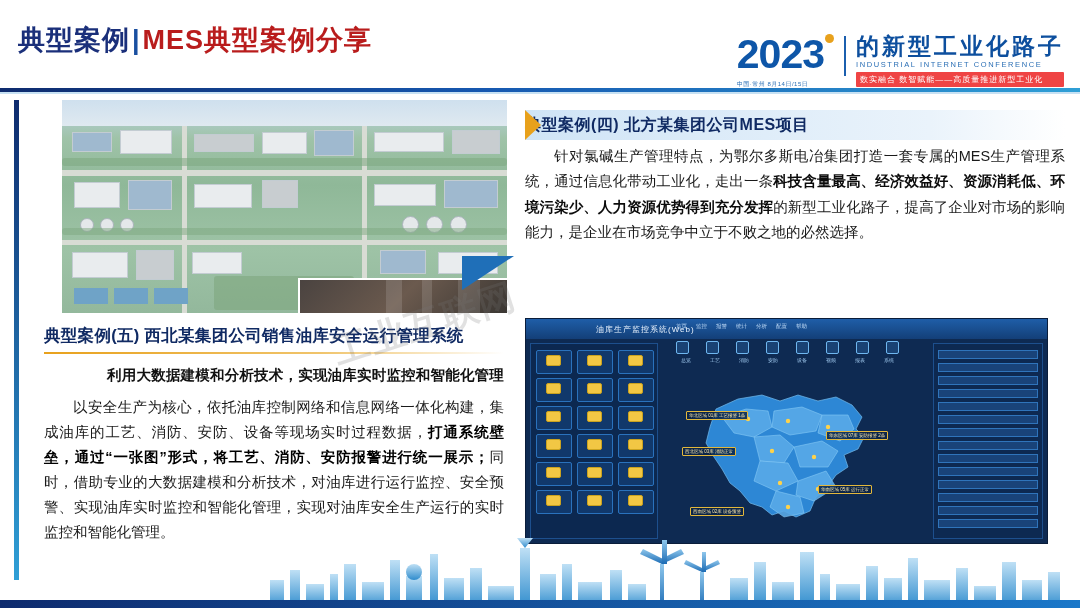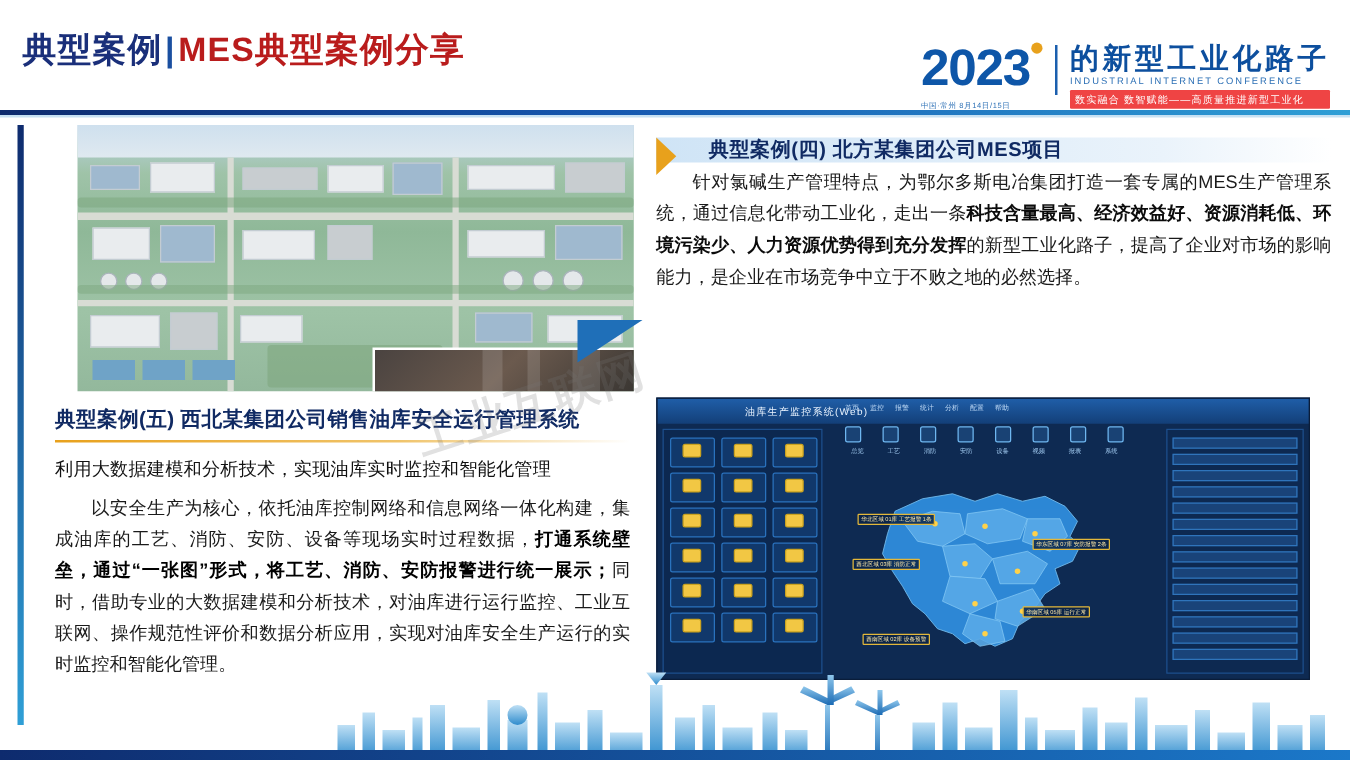--- a/index.html
+++ b/index.html
@@ -76,24 +76,23 @@
   .left-bar {
     position:absolute; left:14px; top:100px; width:5px; height:480px;
     background:linear-gradient(180deg,#0e2b6e,#2f9fd6);
   }
 
   
   .case4 {
     position:absolute; left:525px; top:110px; width:540px;
   }
   .case4-titlebar {
-    position:relative; height:20px;
+    position:relative; height:30px;
     background:linear-gradient(90deg,#cfe4f6 0%, #eaf3fb 75%, #ffffff 100%);
     display:flex; align-items:center;
-    padding-left:42px;
   }
   .case4-titlebar:before{
     content:""; position:absolute; left:0; top:0;
     width:0; height:0;
     border-top:15px solid transparent;
     border-bottom:15px solid transparent;
     border-left:16px solid #e8a11c;
   }
   .case4-title {
     font-size:16px; font-weight:bold; color:#102a63; letter-spacing:.5px;
@@ -115,22 +114,22 @@
   }
   .case5-title {
     font-size:16.5px; font-weight:bold; color:#102a63; letter-spacing:.3px;
     white-space:nowrap;
   }
   .case5-underline {
     margin-top:5px; height:2px; width:100%;
     background:linear-gradient(90deg,#e8a11c 0%, #f0c46b 60%, #ffffff 100%);
   }
   .case5-sub {
-    margin-top:12px; font-size:14.5px; font-weight:normal; color:#111;
-    text-align:left; letter-spacing:.2px;
+    margin-top:12px; font-size:14.5px; font-weight:bold; color:#111;
+    text-align:right; letter-spacing:.2px;
   }
   .case5-body {
     margin-top:10px; font-size:14.5px; color:#1a1a1a; line-height:1.72;
     text-align:justify; text-indent:2em;
   }
   .case5-body b { color:#000; }
 
   
   .img1 {
     position:absolute; left:62px; top:100px; width:445px; height:213px;
@@ -343,21 +342,21 @@
   <div class="case4-titlebar">
     <div class="case4-title">典型案例(四)   北方某集团公司MES项目</div>
   </div>
   <div class="case4-body"><span>针对氯碱生产管理特点，为鄂尔多斯电冶集团打造一套专属的MES生产管理系统，通过信息化带动工业化，走出一条</span><b>科技含量最高、经济效益好、资源消耗低、环境污染少、人力资源优势得到充分发挥</b><span>的新型工业化路子，提高了企业对市场的影响能力，是企业在市场竞争中立于不败之地的必然选择。</span></div>
 </div>
 
 <div class="case5">
   <div class="case5-title">典型案例(五)   西北某集团公司销售油库安全运行管理系统</div>
   <div class="case5-underline"></div>
   <div class="case5-sub">利用大数据建模和分析技术，实现油库实时监控和智能化管理</div>
-  <div class="case5-body"><span>以安全生产为核心，依托油库控制网络和信息网络一体化构建，集成油库的工艺、消防、安防、设备等现场实时过程数据，</span><b>打通系统壁垒，通过“一张图”形式，将工艺、消防、安防报警进行统一展示；</b><span>同时，借助专业的大数据建模和分析技术，对油库进行运行监控、工业互联网、操作规范性评价和数据分析应用，实现对油库安全生产运行的实时监控和智能化管理。</span></div>
+  <div class="case5-body"><span>以安全生产为核心，依托油库控制网络和信息网络一体化构建，集成油库的工艺、消防、安防、设备等现场实时过程数据，</span><b>打通系统壁垒，通过“一张图”形式，将工艺、消防、安防报警进行统一展示；</b><span>同时，借助专业的大数据建模和分析技术，对油库进行运行监控、安全预警、实现油库实时监控和智能化管理，实现对油库安全生产运行的实时监控和智能化管理。</span></div>
 </div>
 
 <div class="img2">
   <div class="d-topbar">
     <div class="d-title">油库生产监控系统(Web)</div>
   </div>
 
   <div class="d-menu">
     <span>首页</span>
     <span>监控</span>

